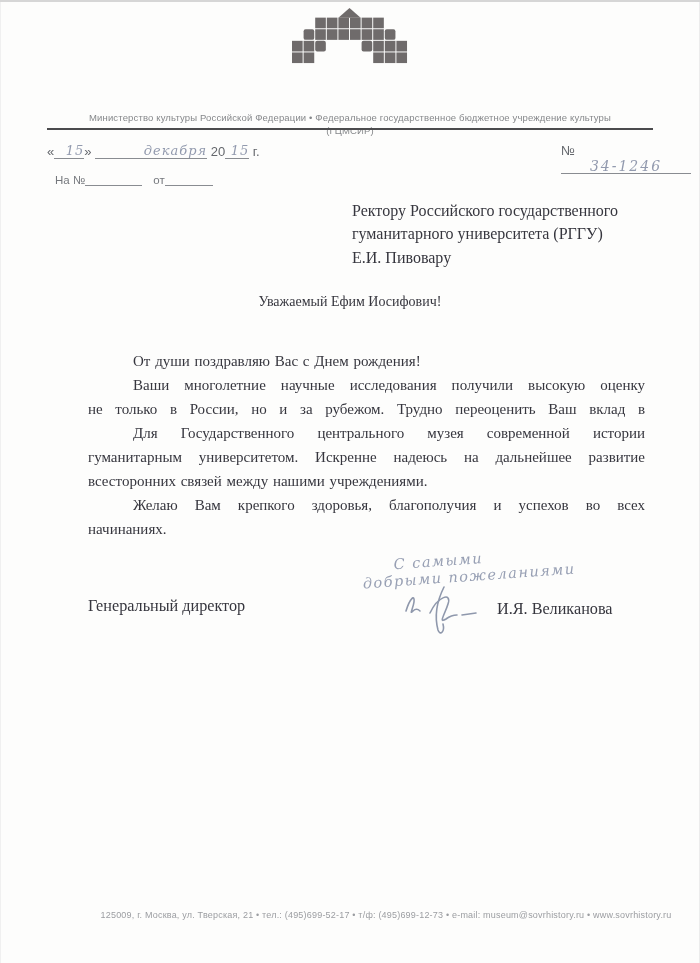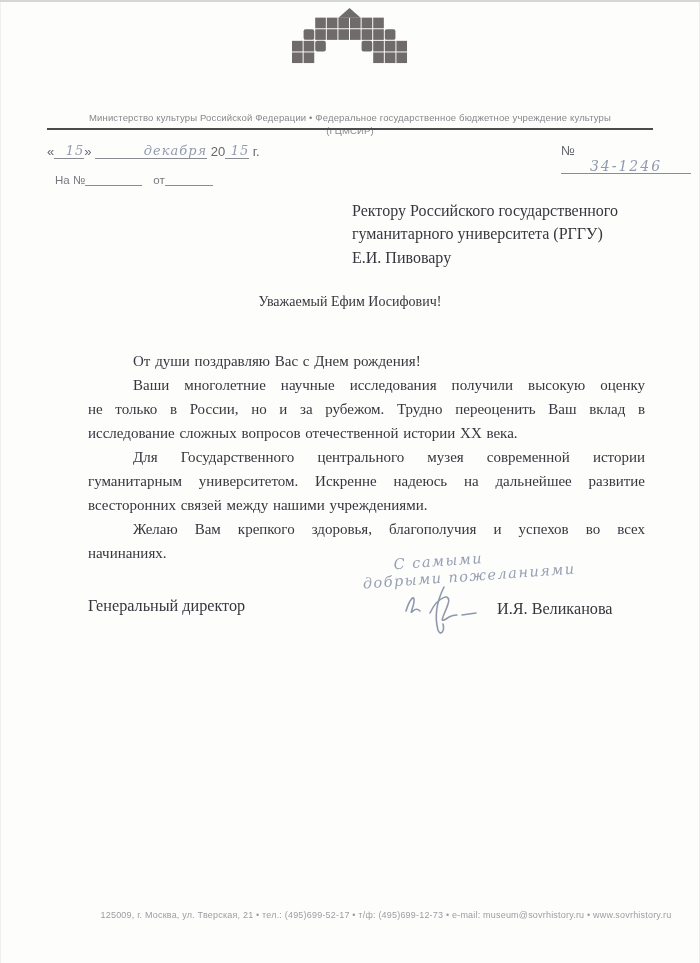--- a/index.html
+++ b/index.html
@@ -142,21 +142,20 @@
     <div>Е.И. Пивовару</div>
   </div>
 
   <div class="salutation">Уважаемый Ефим Иосифович!</div>
 
   <div class="body">
     <div class="bline first end">От души поздравляю Вас с Днем рождения!</div>
 
     <div class="bline first">Ваши многолетние научные исследования получили высокую оценку</div>
     <div class="bline">не только в России, но и за рубежом. Трудно переоценить Ваш вклад в</div>
-    <div class="bline end">исследование сложных вопросов отечественной истории XX века.</div>
 
     <div class="bline first">Для Государственного центрального музея современной истории</div>
     <div class="bline">гуманитарным университетом. Искренне надеюсь на дальнейшее развитие</div>
     <div class="bline end">всесторонних связей между нашими учреждениями.</div>
 
     <div class="bline first">Желаю Вам крепкого здоровья, благополучия и успехов во всех</div>
     <div class="bline end">начинаниях.</div>
   </div>
 
   <div class="hnote">

